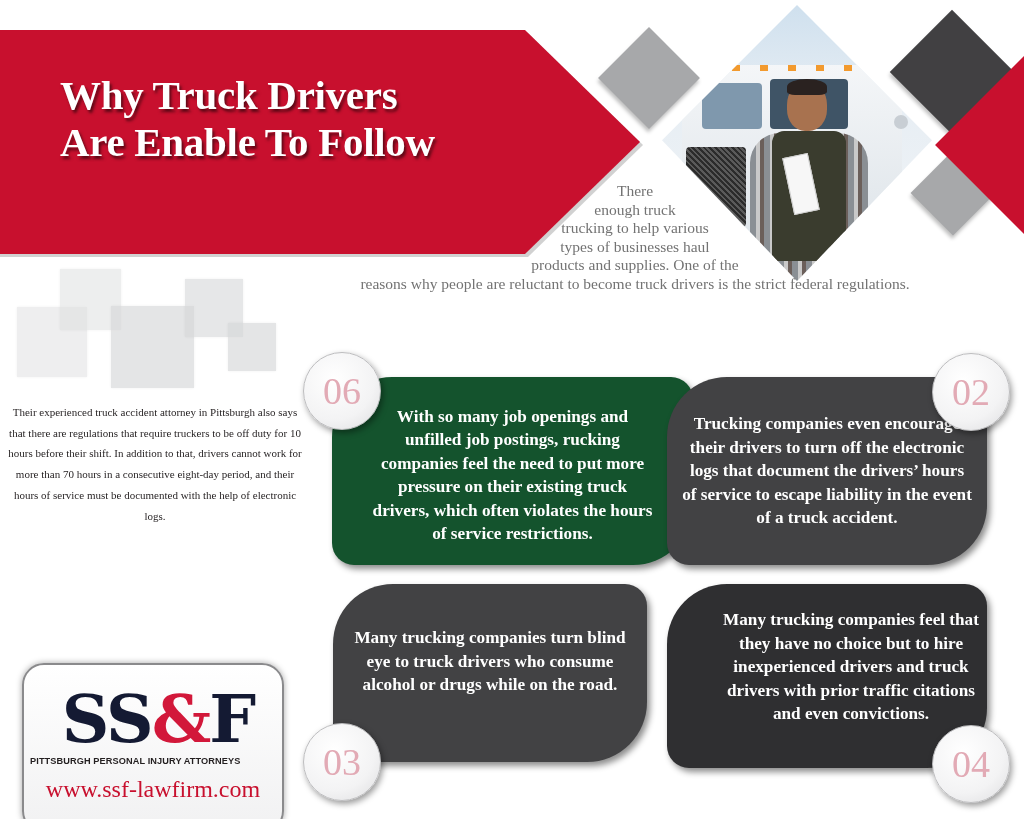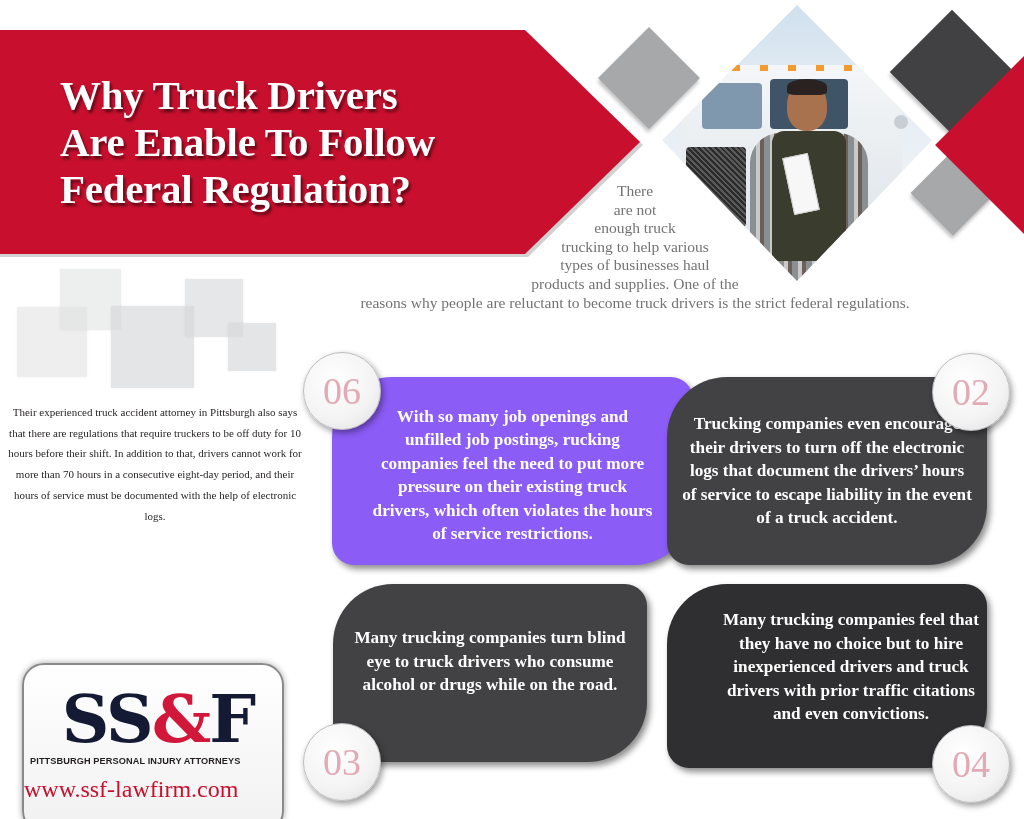--- a/index.html
+++ b/index.html
@@ -86,33 +86,33 @@
     font-family: "DejaVu Serif", serif; font-size: 66px; line-height: 64px; font-weight: bold;
     letter-spacing: -2px; text-align: center;
   }
   .logo-mark .s { color: #141a33; }
   .logo-mark .amp { color: #d2183a; }
   .logo-tagline {
     left: 30px; top: 756px; width: 246px; 
     font-family: "Liberation Sans", "DejaVu Sans", sans-serif; font-weight: bold; font-size: 9.2px; color: #231f20; letter-spacing: 0.1px;
   }
   .logo-url {
-    left: 24px; top: 776px; width: 258px; text-align: left;
+    left: 24px; top: 776px; width: 258px; text-align: center;
     font-size: 24px; color: #c8102e; font-weight: normal;
   }
 
   
   .card {
     background: #3b3b3d;
     color: #ffffff; text-align: center;
     font-weight: bold; font-size: 17.2px; line-height: 23.5px;
     box-shadow: 3px 4px 6px rgba(0,0,0,0.45);
     display: flex; align-items: center; justify-content: center;
   }
-  .card1 { left: 332px; top: 377px; width: 361px; height: 188px; border-radius: 60px 22px 60px 22px; background: #8b5cf6; padding-top: 8px; }
+  .card1 { left: 332px; top: 377px; width: 361px; height: 188px; border-radius: 60px 22px 60px 22px; background: #14532d; padding-top: 8px; }
   .card2 { left: 667px; top: 377px; width: 320px; height: 188px; border-radius: 60px 22px 60px 22px; background: #424244; }
   .card3 { left: 333px; top: 584px; width: 314px; height: 178px; border-radius: 60px 22px 60px 22px; background: #424244; align-items: flex-start; padding-top: 42px; }
   .card4 { left: 667px; top: 584px; width: 320px; height: 184px; border-radius: 60px 22px 60px 22px; background: #2f2f31; align-items: flex-start; padding-top: 24px; padding-left: 48px; }
   .card-text { display: block; }
   .card1 .card-text { width: 290px; }
   .card2 .card-text { width: 290px; }
   .card3 .card-text { width: 280px; }
   .card4 .card-text { width: 300px; }
 
   .num {
@@ -128,21 +128,20 @@
   .num4 { left: 932px; top: 725px; }
 </style>
 </head>
 <body>
 
 <div class="abs banner-shadow"></div>
 <div class="abs banner"></div>
 <h1 class="abs title">
   <span style="display:block">Why Truck Drivers</span>
   <span style="display:block">Are Enable To Follow</span>
-  <span style="display:block">Federal Regulation?</span>
 </h1>
 
 <div class="abs diamond d-gray1"></div>
 <div class="abs diamond d-dark"></div>
 <div class="abs diamond d-gray2"></div>
 <div class="abs diamond d-red-right"></div>
 
 <div class="abs photo-wrap" aria-label="Smiling truck driver holding a clipboard in front of a white semi truck">
   <div class="abs truck-cab"></div>
   <div class="abs lights"></div>
@@ -152,21 +151,20 @@
   <div class="abs mirror"></div>
   <div class="abs person-body"></div>
   <div class="abs person-vest"></div>
   <div class="abs clipboard"></div>
   <div class="abs person-head"></div>
   <div class="abs person-hair"></div>
 </div>
 
 <div class="abs intro">
   <span style="display:block">There</span>
-  <span style="display:block">are not</span>
   <span style="display:block">enough truck</span>
   <span style="display:block">trucking to help various</span>
   <span style="display:block">types of businesses haul</span>
   <span style="display:block">products and supplies. One of the</span>
   <span style="display:block">reasons why people are reluctant to become truck drivers is the strict federal regulations.</span>
 </div>
 
 <div class="abs sq sq1"></div>
 <div class="abs sq sq2"></div>
 <div class="abs sq sq3"></div>

